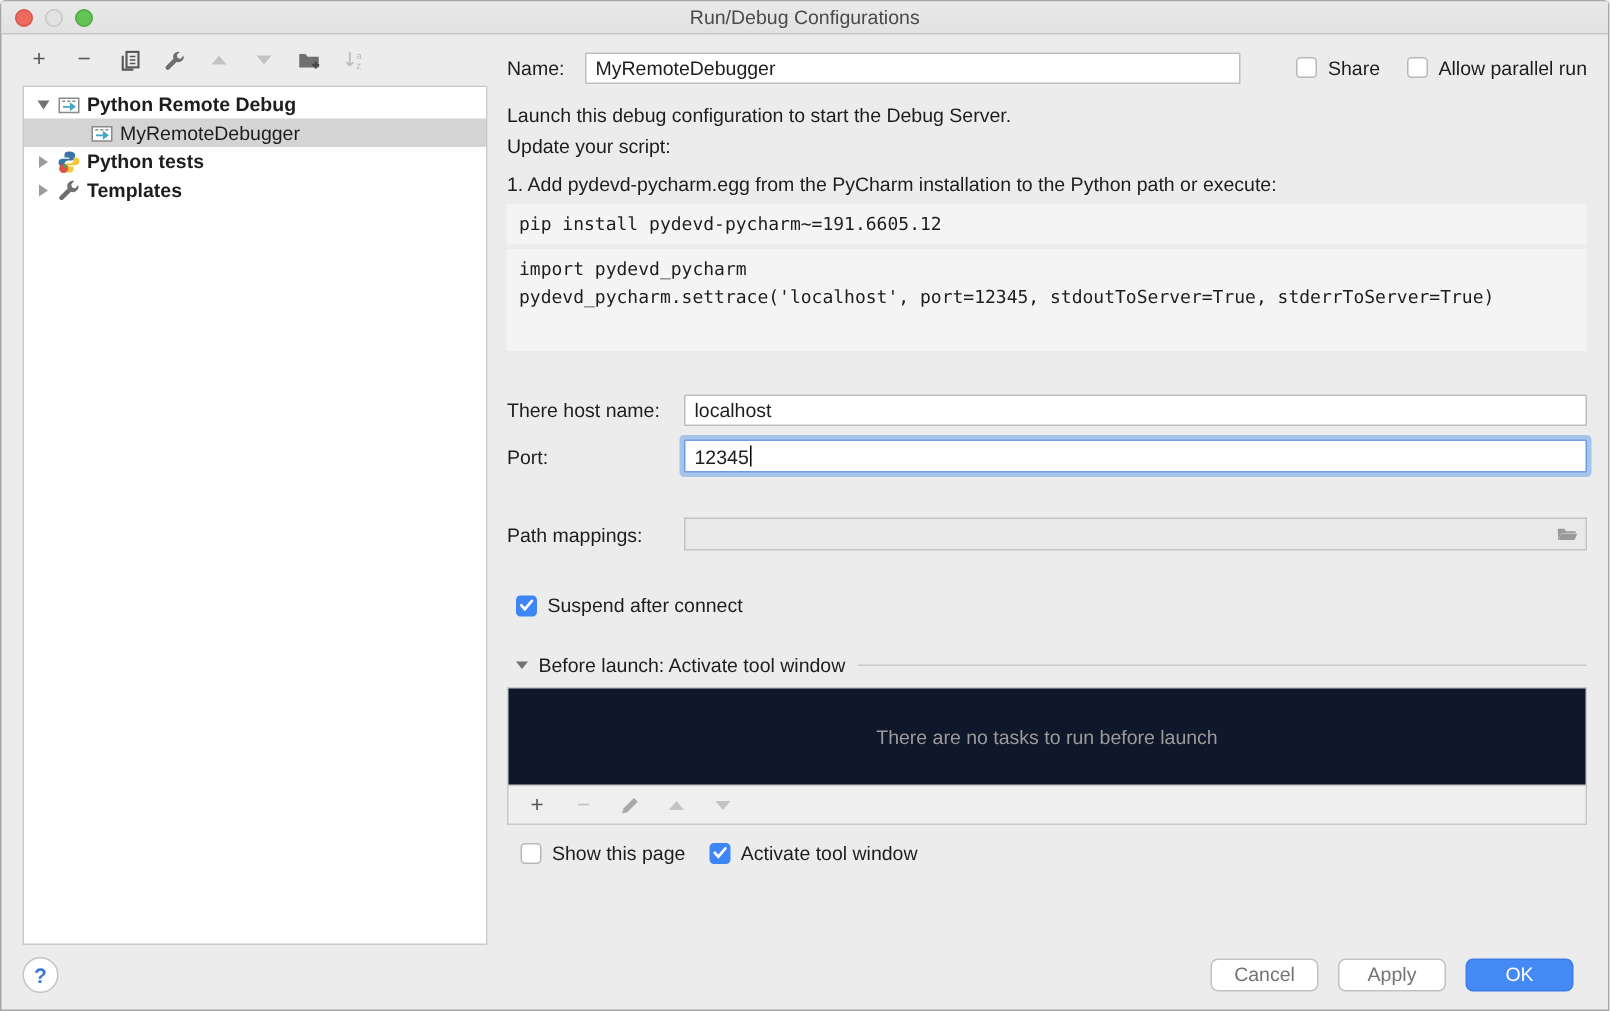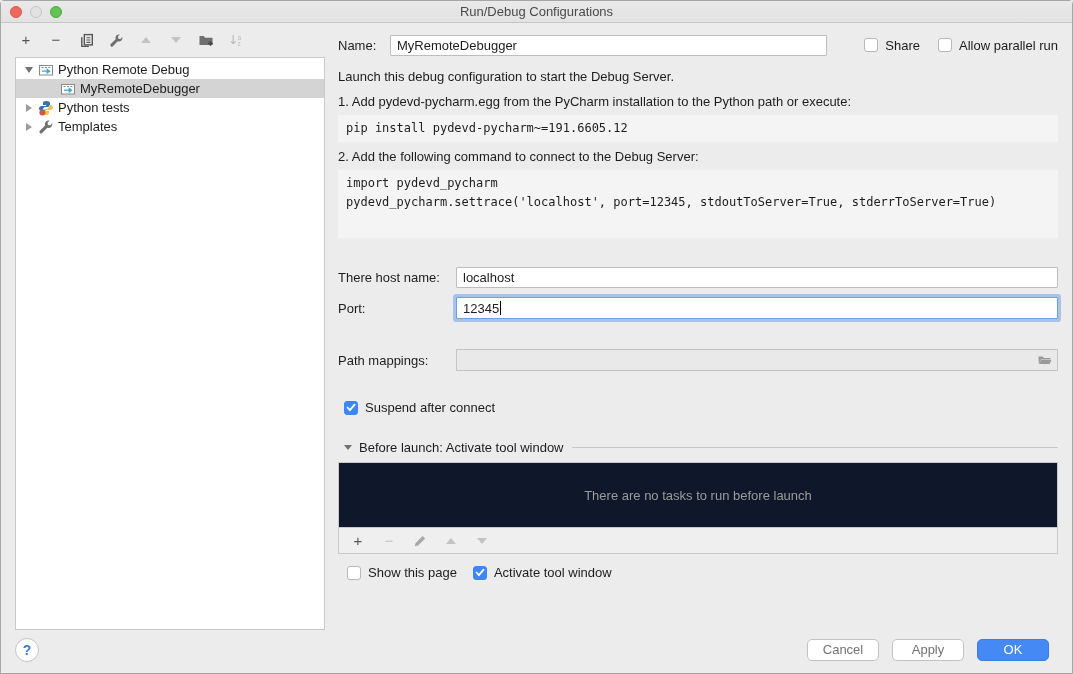--- a/index.html
+++ b/index.html
@@ -41,21 +41,21 @@
 
   .tree-box {
     position:absolute; top:33px; left:14px; width:310px; height:573px;
     background:#ffffff; border:1px solid #c9c9c9; overflow:hidden; padding-top:2px;
   }
   .trow { height:19px; display:flex; align-items:center; white-space:nowrap; }
   .trow .twisty { width:14px; margin-left:6px; display:flex; justify-content:center; }
   .tw-open { width:0;height:0;border-left:4.5px solid transparent;border-right:4.5px solid transparent;border-top:6px solid #727272; }
   .tw-closed { width:0;height:0;border-top:4.5px solid transparent;border-bottom:4.5px solid transparent;border-left:6px solid #9c9c9c; }
   .ticon { width:16px; height:16px; margin:0 4px 0 2px; flex:0 0 auto; }
-  .trow b { font-weight:normal; }
+  .trow b { font-weight:bold; }
   .trow.selected { background:#d4d4d4; }
   .trow.selected .twisty { visibility:hidden; }
   .indent { width:22px; flex:0 0 auto; }
 
   
   .main { position:absolute; left:337px; top:23px; right:14px; }
   .row { display:flex; align-items:center; }
   .name-row { margin-top:10px; height:22px; }
   .lbl { color:#1d1d1d; }
   .name-lbl { width:52px; }
@@ -241,23 +241,23 @@
         <span class="cb"></span>
         <span class="cblabel">Share</span>
       </div>
       <div class="cbwrap" style="margin-left:18px;">
         <span class="cb"></span>
         <span class="cblabel">Allow parallel run</span>
       </div>
     </div>
 
     <div class="pline first-pline">Launch this debug configuration to start the Debug Server.</div>
+    <div class="pline">Update your script:</div>
     <div class="step">1. Add pydevd-pycharm.egg from the PyCharm installation to the Python path or execute:</div>
     <div class="codeblock">pip install pydevd-pycharm~=191.6605.12</div>
-    <div class="step">2. Add the following command to connect to the Debug Server:</div>
     <div class="codeblock tall"><div>import pydevd_pycharm</div><div>pydevd_pycharm.settrace('localhost', port=12345, stdoutToServer=True, stderrToServer=True)</div></div>
 
     <div class="field-row host-row">
       <span class="lbl field-lbl">There host name:</span>
       <input class="tf host-input" value="localhost" style="">
     </div>
 
     <div class="field-row port-row">
       <span class="lbl field-lbl">Port:</span>
       <div class="port-field">

